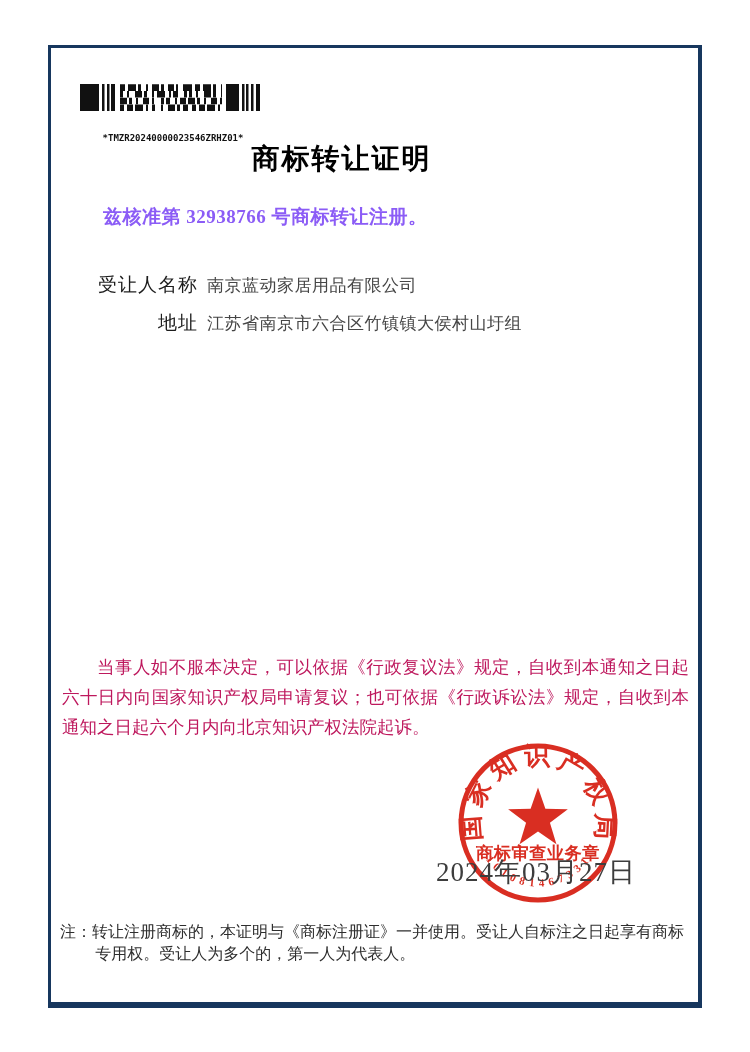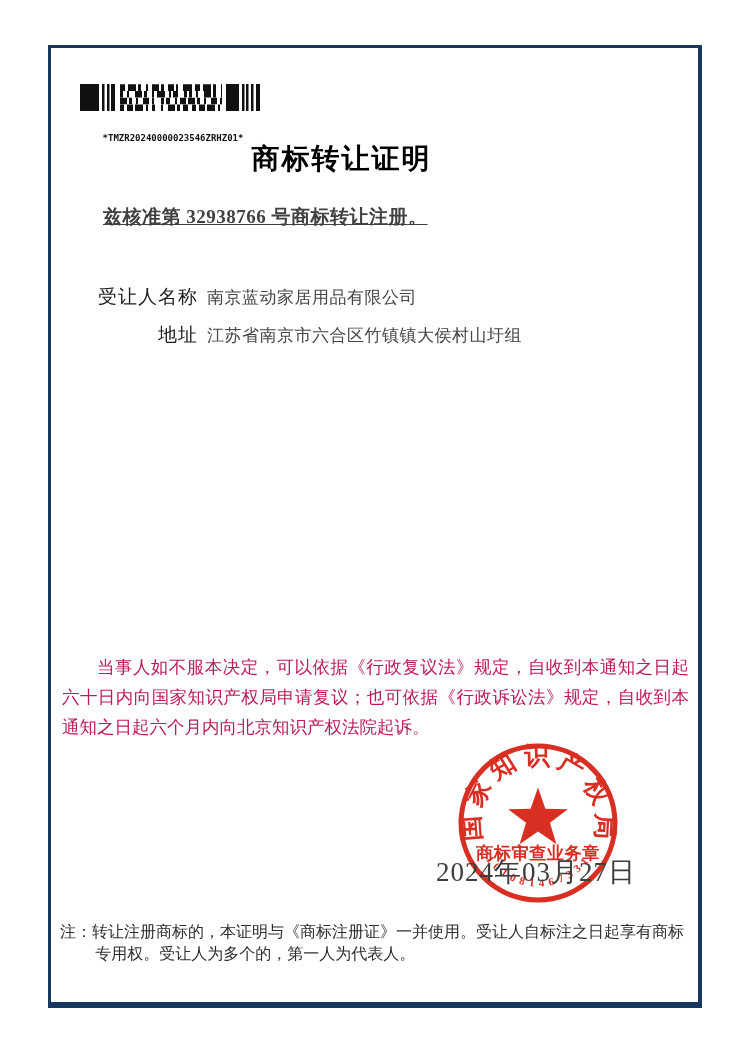--- a/index.html
+++ b/index.html
@@ -20,27 +20,26 @@
     font-family:"DejaVu Sans Mono","Liberation Mono",monospace;
     font-size:9px;font-weight:700;letter-spacing:0px;color:#111;
     white-space:nowrap;
   }
   .doc-title{
     position:absolute;left:0;top:140px;width:683px;text-align:center;
     font-size:28px;font-weight:700;letter-spacing:2px;color:#000;
   }
   .approval{
     position:absolute;left:103px;top:204px;
-    font-size:19px;font-weight:700;letter-spacing:0.5px;color:#404040;text-decoration:underline;
+    font-size:19px;font-weight:700;letter-spacing:0.5px;color:#8b5cf6;
   }
   .fields{
     position:absolute;left:60px;top:272px;
     display:grid;grid-template-columns:138px auto;column-gap:9px;row-gap:12px;
     align-items:baseline;
-    margin-top:12px;
   }
   .field-label{
     text-align:right;font-size:19px;color:#1c1c1c;letter-spacing:1px;white-space:nowrap;
   }
   .field-value{
     font-size:17px;color:#454545;letter-spacing:0.5px;white-space:nowrap;
   }
   .appeal{
     position:absolute;left:62px;top:652px;width:627px;
     font-size:17.5px;line-height:30px;text-align:justify;text-indent:2em;

